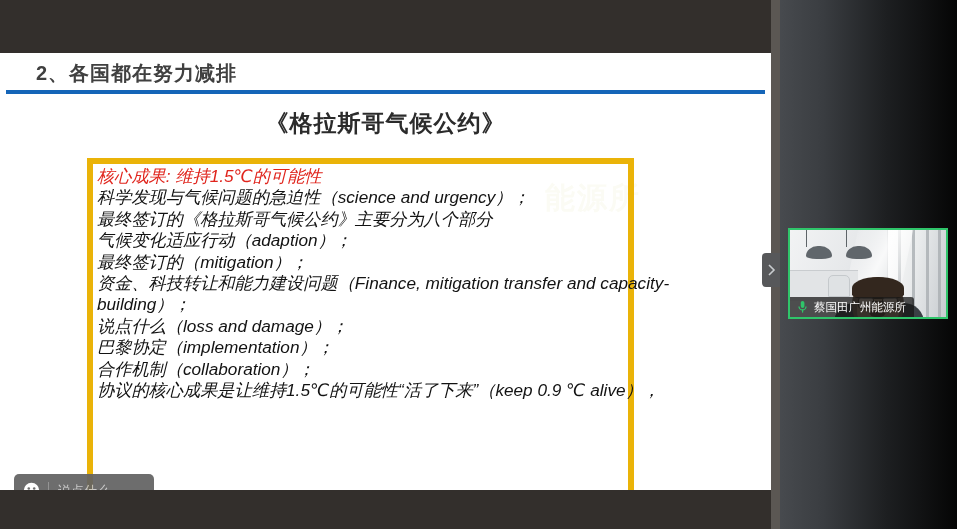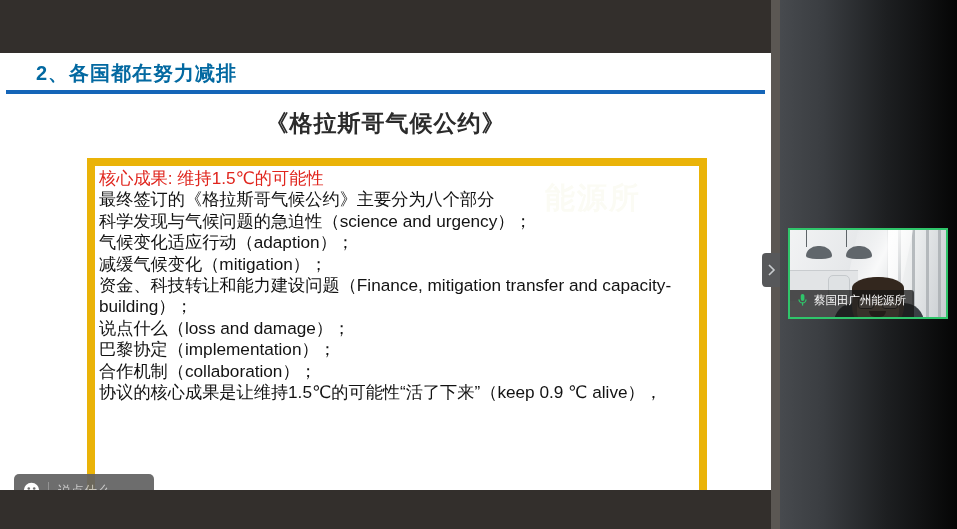--- a/index.html
+++ b/index.html
@@ -61,21 +61,21 @@
     height: 437px;
     background: #ffffff;
     overflow: hidden;
   }
   .slide-header {
     position: absolute;
     left: 36px;
     top: 7px;
     font-size: 20px;
     font-weight: bold;
-    color: #0369a1;
+    color: #404040;
     letter-spacing: 1px;
     white-space: nowrap;
   }
   .header-rule {
     position: absolute;
     left: 6px;
     top: 37px;
     width: 759px;
     height: 4px;
     background: #1565b8;
@@ -105,25 +105,26 @@
     letter-spacing: 2px;
     pointer-events: none;
     user-select: none;
   }
 
   
   .content-box {
     position: absolute;
     left: 87px;
     top: 105px;
-    width: 620px;
+    width: 547px;
     height: 353px;
-    border: 8px solid #eab308;
+    border: 6px solid #eab308;
     box-sizing: border-box;
     background: transparent;
+    font-style: italic;
   }
   .content-lines {
     position: absolute;
     left: 4px;
     top: 2px;
     width: 604px;
   }
   .cline {
     font-size: 17.2px;
     line-height: 21.4px;
@@ -343,21 +344,21 @@
     border-radius: 40px 40px 0 0;
   }
 
   .name-plate {
     position: absolute;
     left: 0;
     bottom: 0;
     height: 20px;
     display: flex;
     align-items: center;
-    padding: 0 8px 7px 5px;
+    padding: 0 8px 0 5px;
     background: rgba(22,22,22,0.74);
     border-radius: 0 3px 0 0;
   }
   .name-plate .mic { width: 14px; display:flex; align-items:center; justify-content:center; }
   .name-plate .mic svg { display:block; }
   .name-text {
     margin-left: 5px;
     font-size: 11.5px;
     color: #ffffff;
     white-space: nowrap;
@@ -379,24 +380,24 @@
     <div class="slide-header">2、各国都在努力减排</div>
     <div class="header-rule"></div>
 
     <div class="slide-title">《格拉斯哥气候公约》</div>
 
     <div class="watermark">能源所</div>
 
     <div class="content-box">
       <div class="content-lines">
         <div class="cline accent">核心成果: 维持1.5℃的可能性</div>
+        <div class="cline">科学发现与气候问题的急迫性（science and urgency）；</div>
         <div class="cline">最终签订的《格拉斯哥气候公约》主要分为八个部分</div>
-        <div class="cline">科学发现与气候问题的急迫性（science and urgency）；</div>
         <div class="cline">气候变化适应行动（adaption）；</div>
-        <div class="cline">减缓气候变化（mitigation）；</div>
+        <div class="cline">最终签订的（mitigation）；</div>
         <div class="cline wrap">资金、科技转让和能力建设问题（Finance, mitigation transfer and capacity-building）；</div>
         <div class="cline">说点什么（loss and damage）；</div>
         <div class="cline">巴黎协定（implementation）；</div>
         <div class="cline">合作机制（collaboration）；</div>
         <div class="cline">协议的核心成果是让维持1.5℃的可能性“活了下来”（keep 0.9 ℃ alive），</div>
       </div>
     </div>
 
     <div class="comment-bar">
       <span class="comment-emoji">

